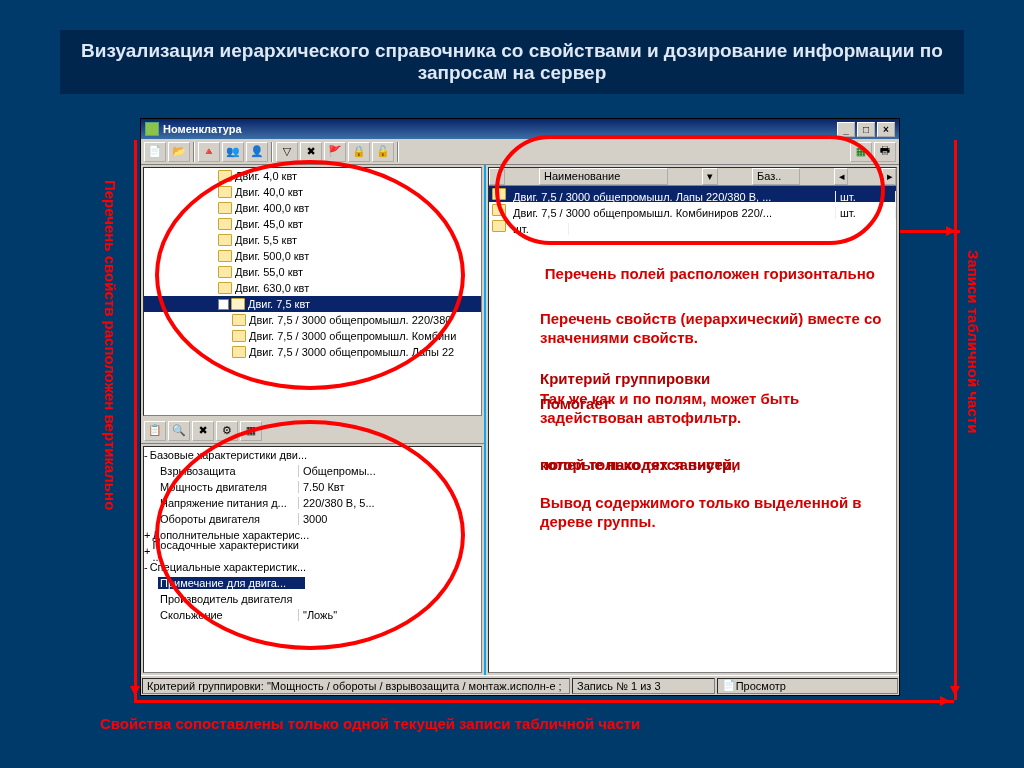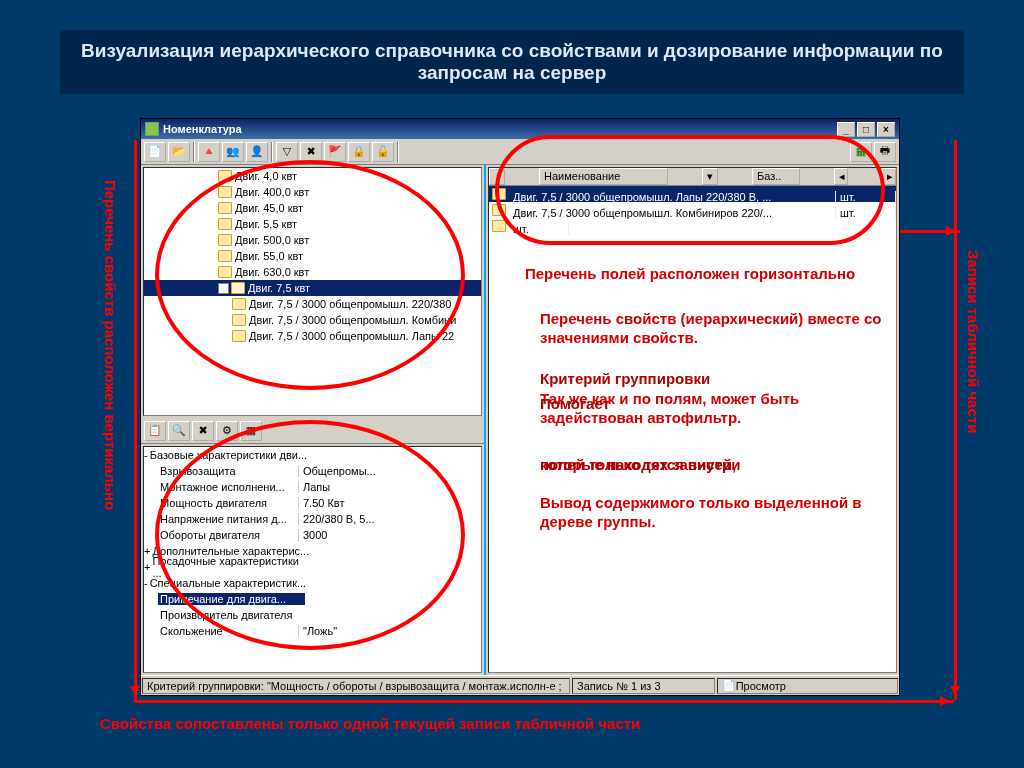--- a/index.html
+++ b/index.html
@@ -186,20 +186,25 @@
 
       <div class="pane tree1" id="tree1">
           <div class="treerow">
             <span class="ind" style="width: 70px;"></span>
             <span class="fold"></span>
             <span class="t">Двиг. 4,0 квт</span>
           </div>
           <div class="treerow">
             <span class="ind" style="width: 70px;"></span>
             <span class="fold"></span>
+            <span class="t">Двиг. 40,0 квт</span>
+          </div>
+          <div class="treerow">
+            <span class="ind" style="width: 70px;"></span>
+            <span class="fold"></span>
             <span class="t">Двиг. 400,0 квт</span>
           </div>
           <div class="treerow">
             <span class="ind" style="width: 70px;"></span>
             <span class="fold"></span>
             <span class="t">Двиг. 45,0 квт</span>
           </div>
           <div class="treerow">
             <span class="ind" style="width: 70px;"></span>
             <span class="fold"></span>
@@ -256,26 +261,20 @@
             <span class="ind" style="width:0px"></span>
             <span class="plusbox">-</span>
             <span class="fold open"></span>
             <span class="pc1">Базовые характеристики дви...</span>
           </div>
           <div class="prow">
             <span class="ind" style="width:14px"></span>
             <span class="globe"></span>
             <span class="pc1" style="width:140px">Взрывозащита</span>
             <span class="pc2">Общепромы...</span>
-          </div>
-          <div class="prow">
-            <span class="ind" style="width:14px"></span>
-            <span class="globe"></span>
-            <span class="pc1" style="width:140px">Монтажное исполнени...</span>
-            <span class="pc2">Лапы</span>
           </div>
           <div class="prow">
             <span class="ind" style="width:14px"></span>
             <span class="globe"></span>
             <span class="pc1" style="width:140px">Мощность двигателя</span>
             <span class="pc2">7.50 Квт</span>
           </div>
           <div class="prow">
             <span class="ind" style="width:14px"></span>
             <span class="globe"></span>
@@ -360,20 +359,20 @@
     <div class="stcell" style="flex:2.2">Критерий группировки: "Мощность / обороты / взрывозащита / монтаж.исполн-е ;</div>
     <div class="stcell" style="flex:0.7">Запись № 1 из 3</div>
     <div class="stcell" style="flex:0.9">📄 <span>Просмотр</span></div>
   </div>
 </div>
 
 <div class="circle" style="left:155px;top:160px;width:310px;height:230px;"></div>
 <div class="circle" style="left:155px;top:420px;width:310px;height:230px;"></div>
 <div class="circle" style="left:495px;top:135px;width:390px;height:110px;border-radius:60px;"></div>
 
-<div class="ann" style="left:525px;top:265px;width:350px;">Перечень полей расположен горизонтально</div>
+<div class="ann" style="left:525px;top:265px;width:350px;text-align:right;">Перечень полей расположен горизонтально</div>
 <div class="ann" style="left:540px;top:310px;width:350px;">Перечень свойств (иерархический) вместе со значениями свойств.</div>
 <div class="ann dark" style="left:540px;top:370px;width:350px;">Критерий группировки</div>
 <div class="ann" style="left:540px;top:390px;width:360px;">Так же как и по полям, может быть задействован автофильтр.</div>
 <div class="ann dark" style="left:540px;top:395px;width:350px;">Помогает</div>
 <div class="ann dark" style="left:540px;top:456px;width:350px;">полей только тех записей,</div>
 <div class="ann dark" style="left:540px;top:456px;width:350px;">которые находятся внутри</div>
 <div class="ann" style="left:540px;top:494px;width:360px;">Вывод содержимого только выделенной в дереве группы.</div>
 
 </body></html>

